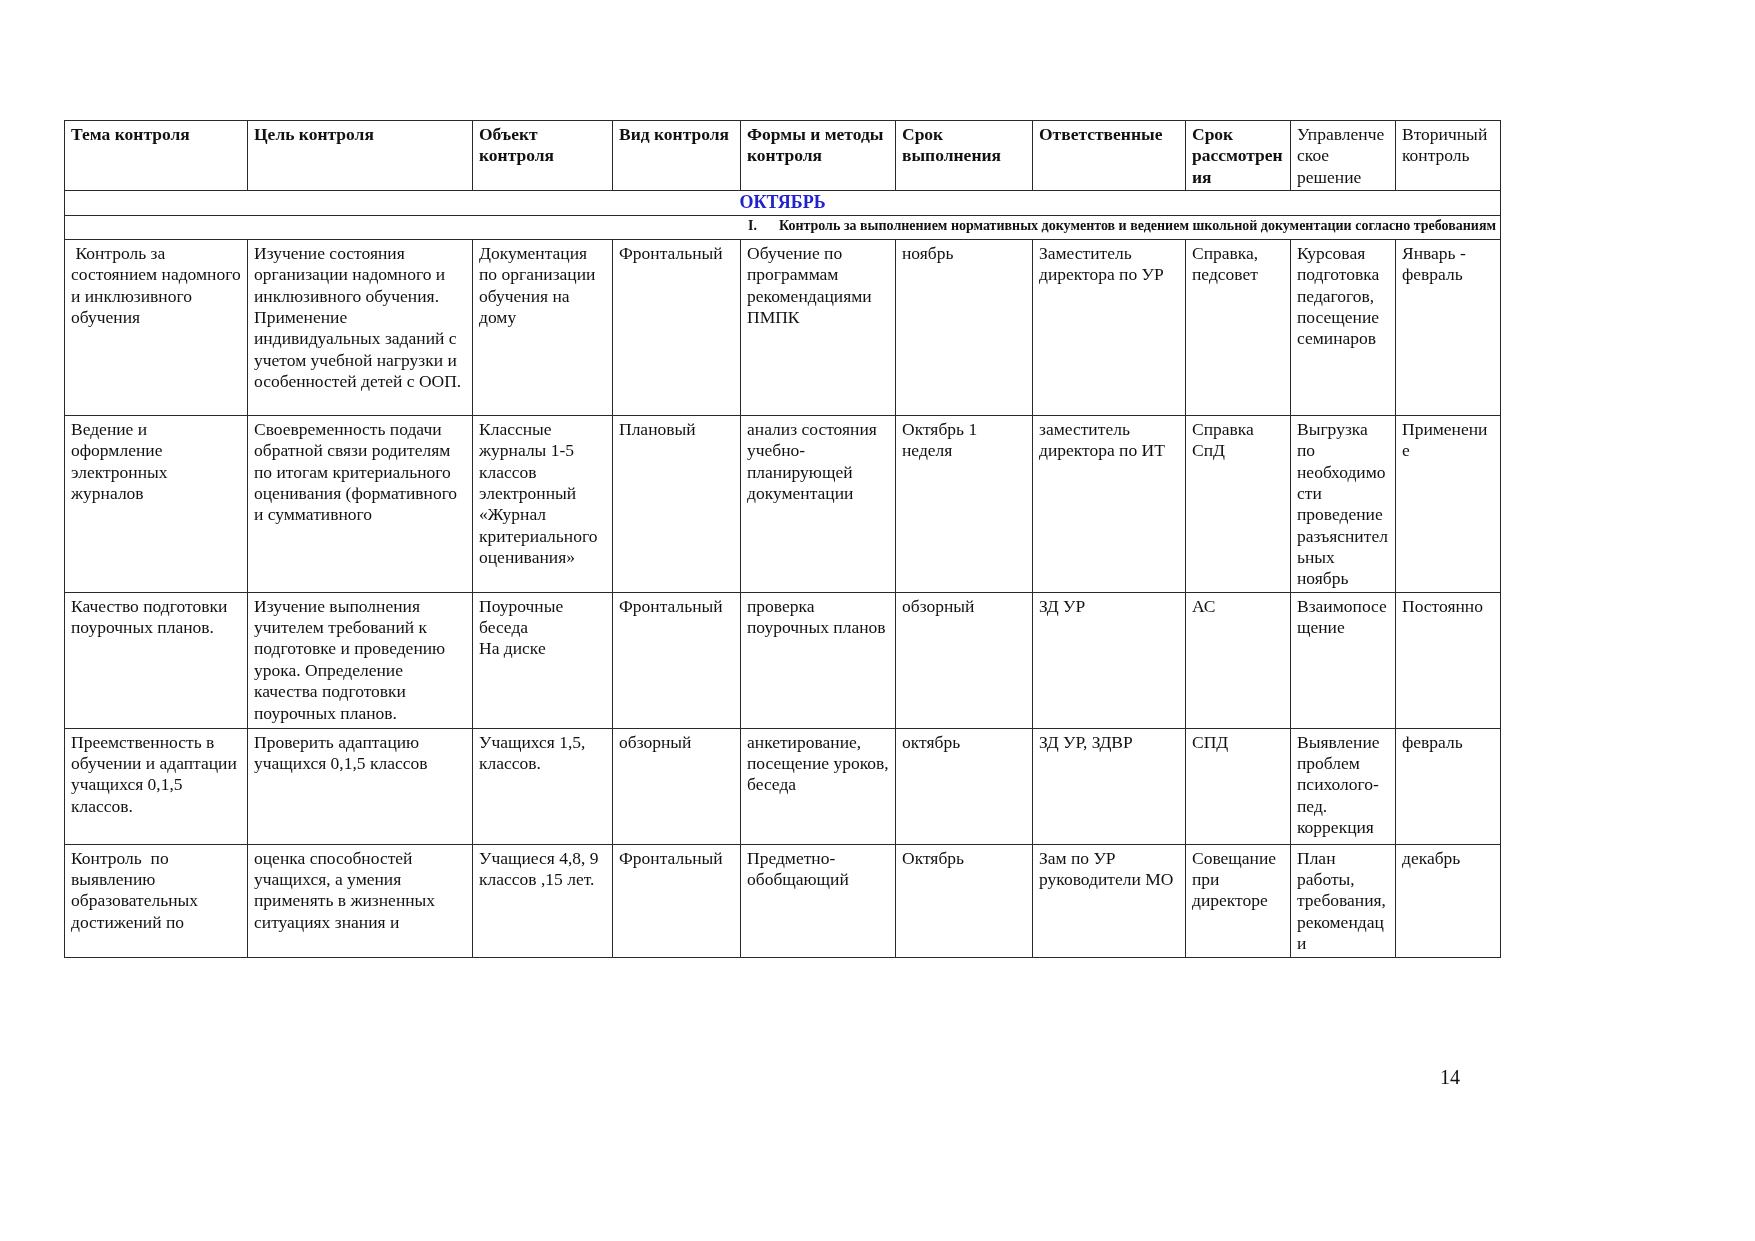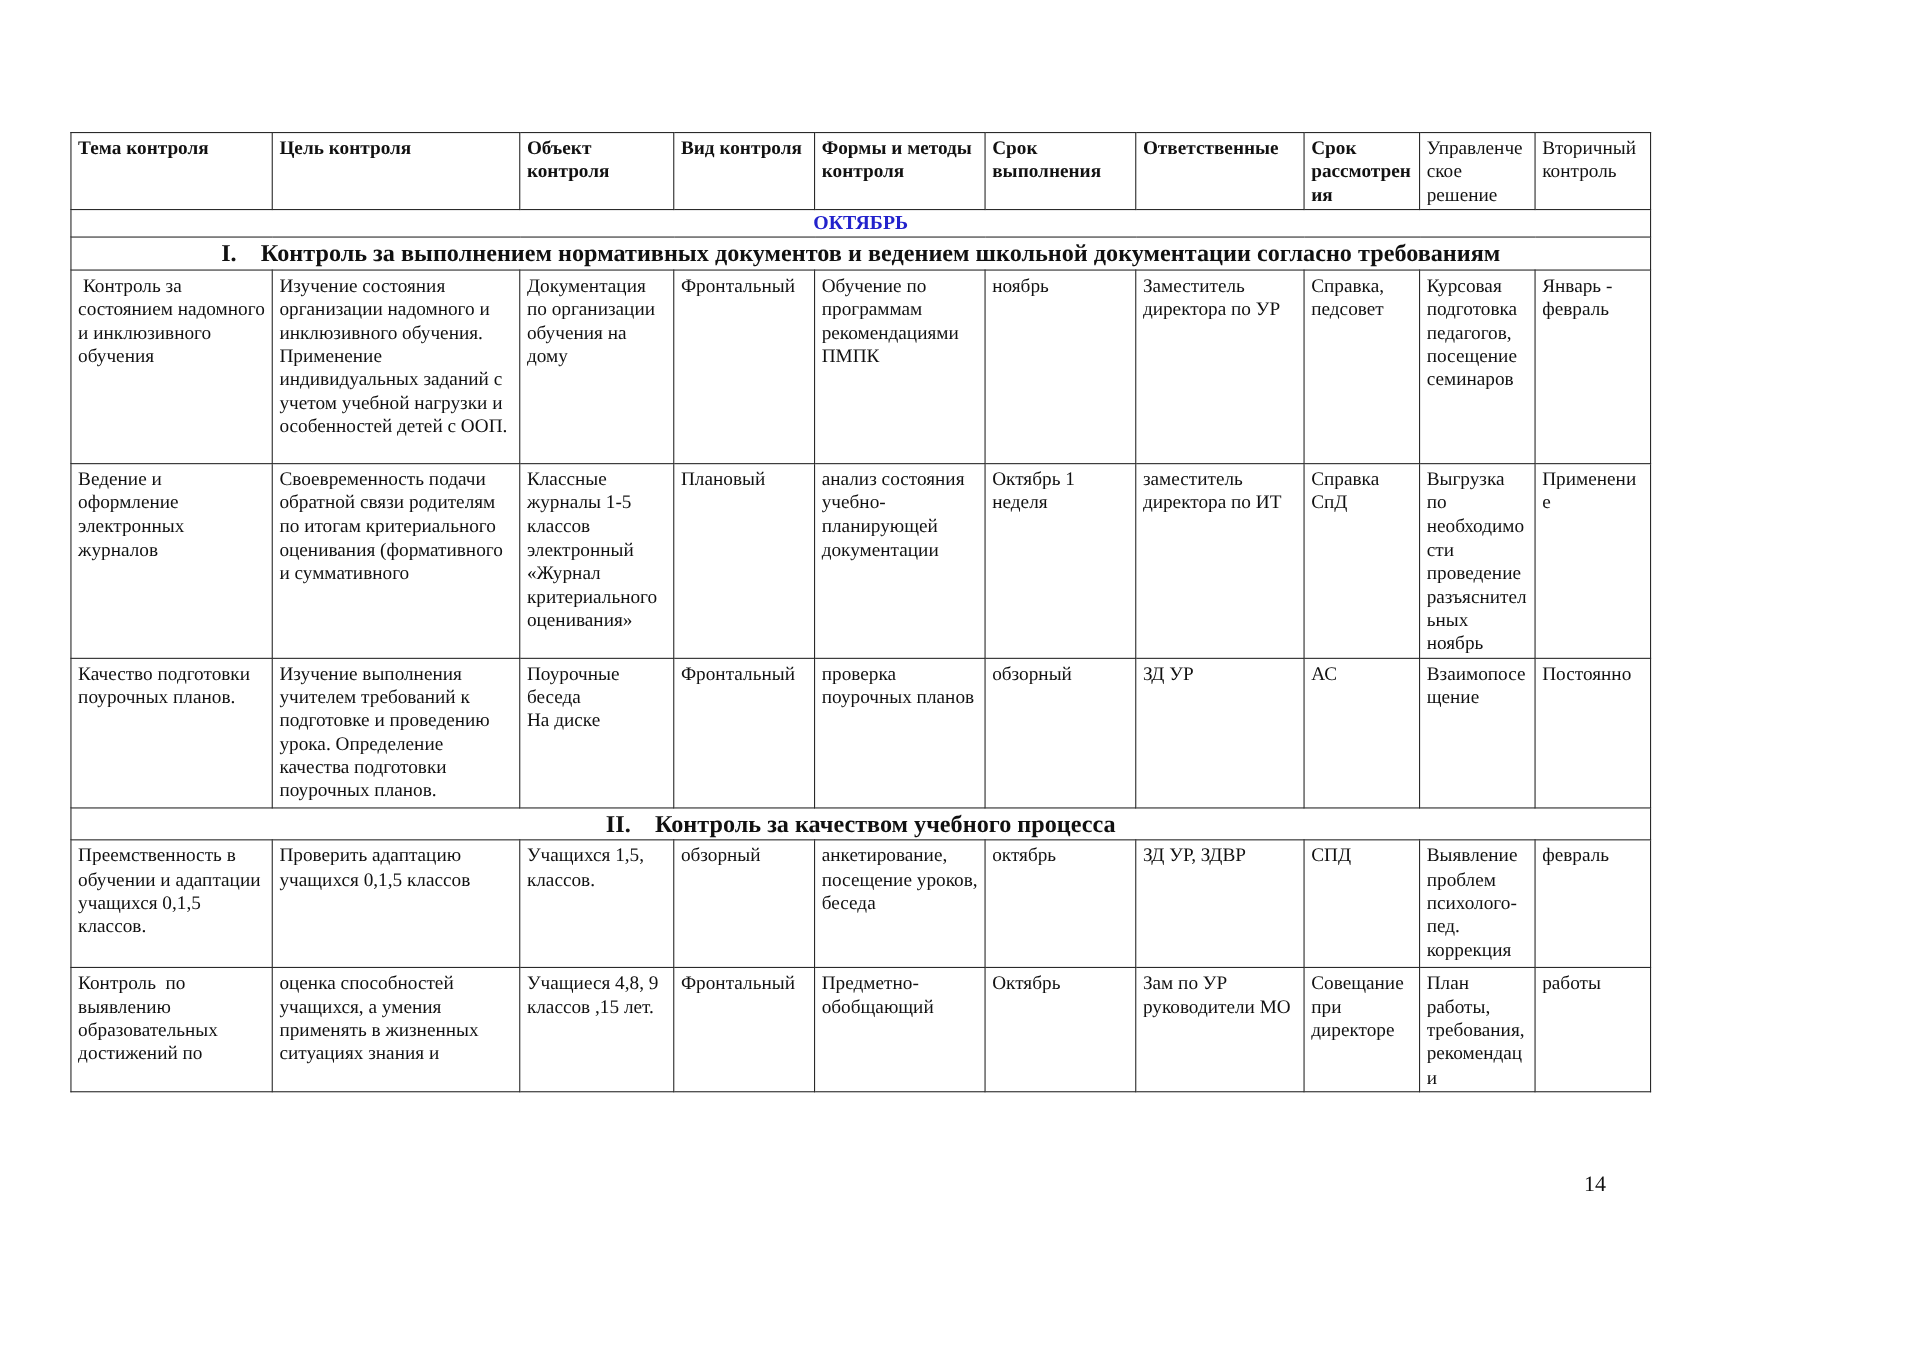--- a/index.html
+++ b/index.html
@@ -33,25 +33,25 @@
   }
   .doc-table th.b{font-weight:bold;}
   .month-row td{
     text-align:center;
     font-weight:bold;
     color:#2222CC;
     padding:1px 4px;
     font-size:18px;
   }
   .section-row td{
-    text-align:center;
+    text-align:right;
     font-weight:bold;
     color:#111;
     padding:1px 4px;
-    font-size:22px;
+    font-size:14px;
   }
   .section-row .sec-num{margin-right:22px;}
   .page-number{
     position:absolute;
     left:1400px;top:1066px;
     width:100px;
     text-align:center;
     font-size:20px;
     color:#111;
   }
@@ -128,23 +128,20 @@
 На диске</td>
     <td>Фронтальный</td>
     <td>проверка поурочных планов</td>
     <td>обзорный</td>
     <td>ЗД УР</td>
     <td>АС</td>
     <td>Взаимопосещение</td>
     <td>Постоянно</td>
   </tr>
 
-  <tr class="section-row" style="height:24px">
-    <td colspan="10"><span class="sec-num">II.</span><span>Контроль за качеством учебного процесса</span></td>
-  </tr>
 
   <tr style="height:116px">
     <td>Преемственность в обучении и адаптации учащихся 0,1,5 классов.</td>
     <td>Проверить адаптацию учащихся 0,1,5 классов</td>
     <td>Учащихся 1,5, классов.</td>
     <td>обзорный</td>
     <td>анкетирование, посещение уроков, беседа</td>
     <td>октябрь</td>
     <td>ЗД УР, ЗДВР</td>
     <td>СПД</td>
@@ -155,18 +152,18 @@
   <tr style="height:95px">
     <td>Контроль  по выявлению образовательных достижений по</td>
     <td>оценка способностей учащихся, а умения применять в жизненных ситуациях знания и</td>
     <td>Учащиеся 4,8, 9 классов ,15 лет.</td>
     <td>Фронтальный</td>
     <td>Предметно-обобщающий</td>
     <td>Октябрь</td>
     <td>Зам по УР руководители МО</td>
     <td>Совещание при директоре</td>
     <td>План работы, требования, рекомендаци</td>
-    <td>работы</td>
+    <td>декабрь</td>
   </tr>
 </tbody>
   </table>
 
 <div class="page-number">14</div>
 
 </body></html>

